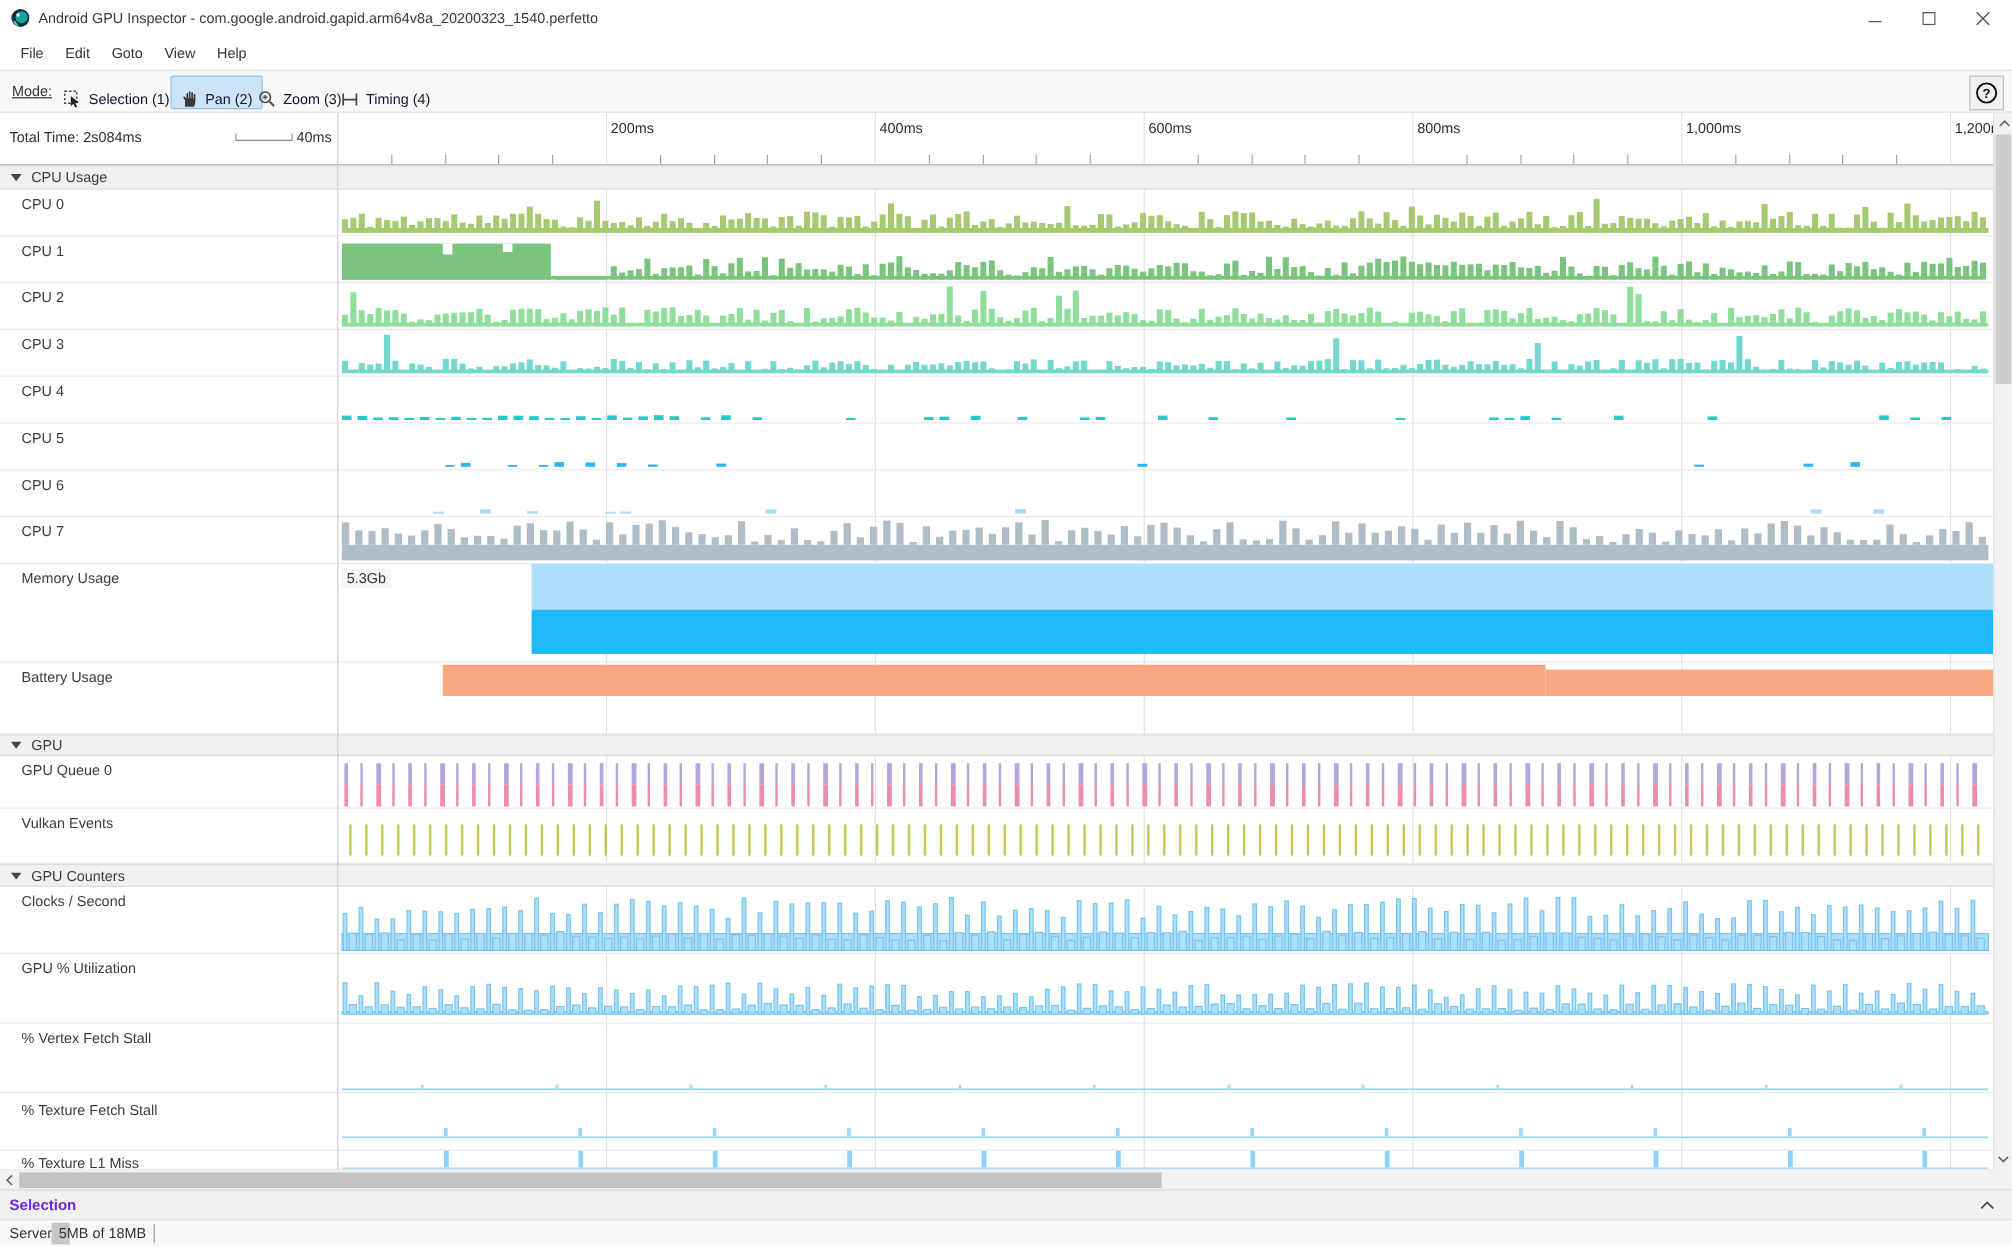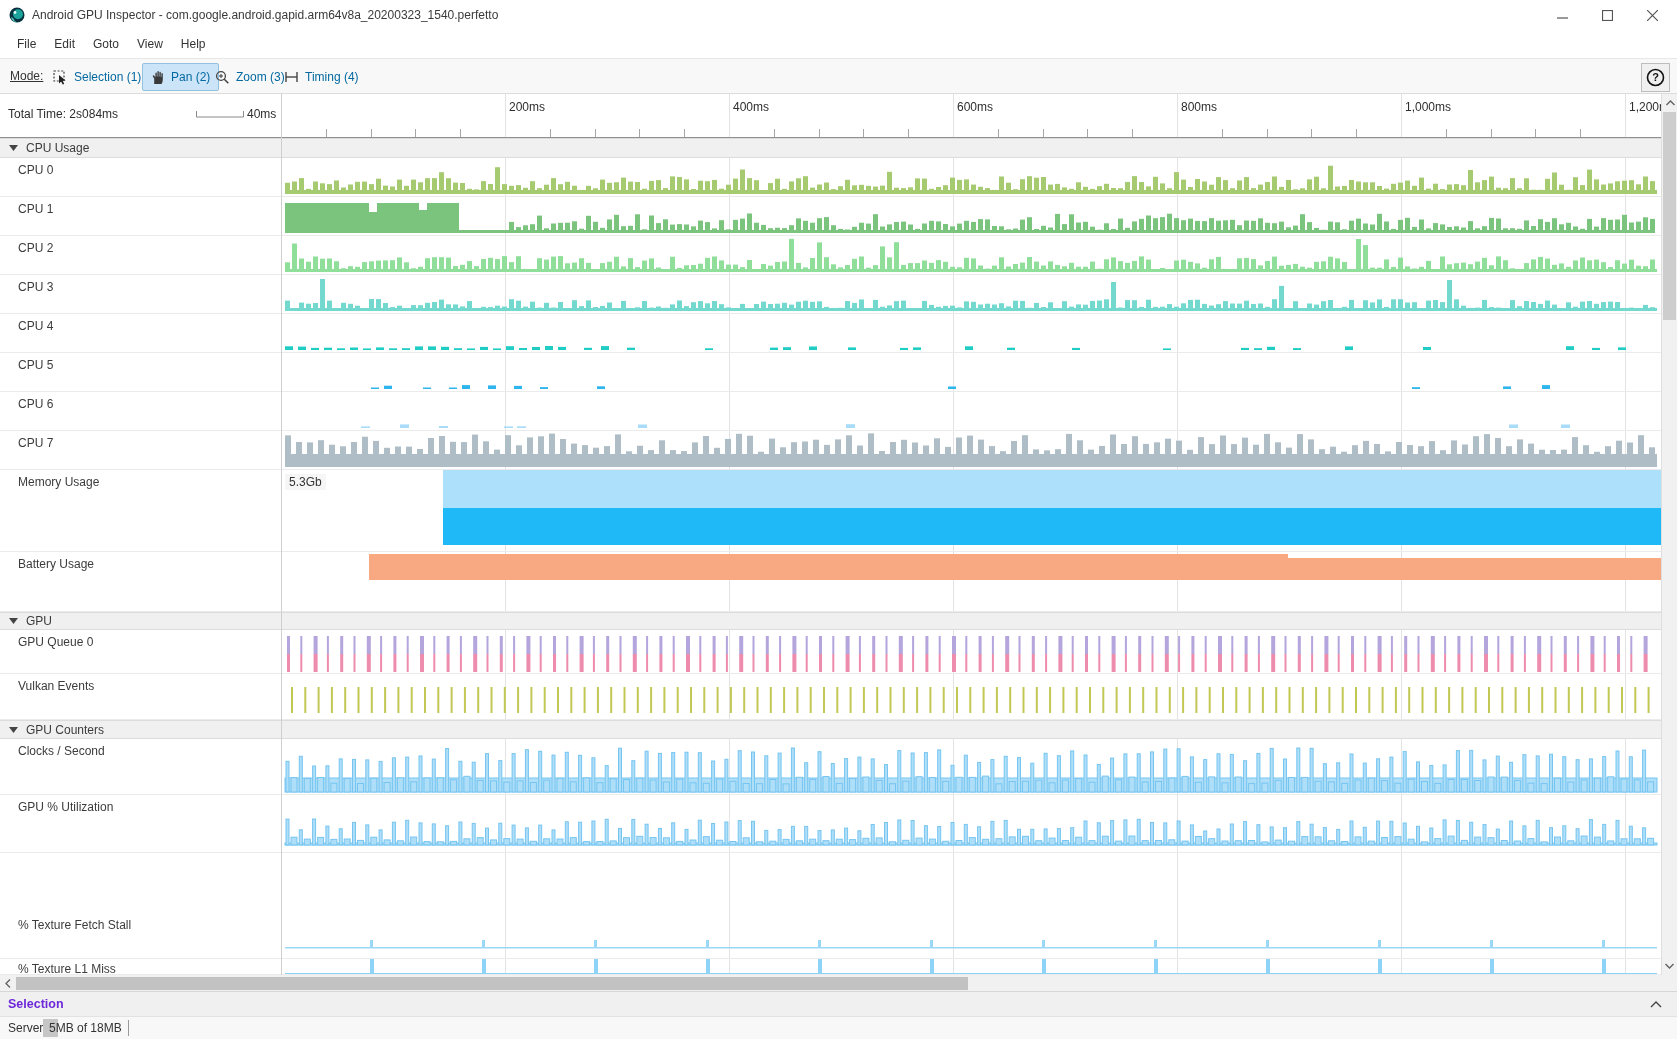--- a/index.html
+++ b/index.html
@@ -9,21 +9,21 @@
   
   #titlebar{left:0;top:0;width:1677px;height:30px;background:#fff;}
   #app-title{left:32px;top:8px;color:#3a3a3a;font-size:12px;}
   .winbtn{top:0;width:45px;height:30px;display:flex;align-items:center;justify-content:center;}
   
   #menubar{left:0;top:30px;width:1677px;height:28px;display:flex;align-items:center;padding-left:8px;box-sizing:border-box;}
   .menuitem{padding:4px 9px;color:#333;}
   
   #toolbar{left:0;top:58px;width:1677px;height:36px;background:#f8f8f8;border-top:1px solid #e7e7e7;border-bottom:1px solid #dcdcdc;box-sizing:border-box;}
   #mode-label{left:10px;top:10px;color:#333;text-decoration:underline;}
-  .tbtn{top:4px;height:26px;display:flex;align-items:center;gap:6px;padding:0 8px;border:1px solid transparent;border-radius:2px;color:#0369a1;}
+  .tbtn{top:4px;height:26px;display:flex;align-items:flex-end;gap:6px;padding:0 8px;border:1px solid transparent;border-radius:2px;color:#0f172a;}
   .tbtn.active{background:#cce4f7;border-color:#92c0e0;}
   #help-btn{left:1641px;top:4px;width:27px;height:27px;background:#f0f0f0;border:1px solid #bdbdbd;display:flex;align-items:center;justify-content:center;}
   
   #ruler{left:0;top:94px;width:1677px;height:44px;border-bottom:1px solid #8f8f8f;box-sizing:border-box;background:#fff;overflow:hidden;}
   #total-time{left:8px;top:13px;color:#2e2e2e;}
   #scale-label{left:247px;top:13px;color:#2e2e2e;}
   .rlabel{position:absolute;top:6px;color:#2e2e2e;}
   .minortick{position:absolute;bottom:0;width:1px;height:8px;background:#a6a6a6;}
   .majorline-r{position:absolute;top:0;bottom:0;width:1px;background:#e3e3e3;}
   
@@ -1945,20 +1945,38 @@
             <rect x="1326.7" y="45.9" width="6.0" height="4.1" fill="#afdef8" stroke="#76c5f1" stroke-width="1"></rect>
             <rect x="1321.7" y="29.4" width="3.0" height="20.6" fill="#afdef8" stroke="#76c5f1" stroke-width="1"></rect>
             <rect x="1340.0" y="43.8" width="6.0" height="6.2" fill="#afdef8" stroke="#76c5f1" stroke-width="1"></rect>
             <rect x="1335.0" y="25.4" width="3.0" height="24.6" fill="#afdef8" stroke="#76c5f1" stroke-width="1"></rect>
             <rect x="1353.3" y="43.8" width="6.0" height="6.2" fill="#afdef8" stroke="#76c5f1" stroke-width="1"></rect>
             <rect x="1348.3" y="31.2" width="3.0" height="18.8" fill="#afdef8" stroke="#76c5f1" stroke-width="1"></rect>
             <rect x="1366.6" y="43.3" width="6.0" height="6.7" fill="#afdef8" stroke="#76c5f1" stroke-width="1"></rect>
             <rect x="1361.6" y="32.8" width="3.0" height="17.2" fill="#afdef8" stroke="#76c5f1" stroke-width="1"></rect>
           </svg></div>
       </div>
+      <div class="trow" style="top: 715px; height: 58px;">
+        <div class="tracklabel">% Vertex Fetch Stall</div>
+        <div class="tcontent" style="height: 58px;"><svg width="1380" height="58">
+            <rect x="4.0" y="54.0" width="1372.0" height="1.5" fill="#9bd7f7"></rect>
+            <rect x="70.0" y="51.0" width="2.0" height="3.0" fill="#9bd7f7"></rect>
+            <rect x="182.0" y="51.0" width="2.0" height="3.0" fill="#9bd7f7"></rect>
+            <rect x="294.0" y="51.0" width="2.0" height="3.0" fill="#9bd7f7"></rect>
+            <rect x="406.0" y="51.0" width="2.0" height="3.0" fill="#9bd7f7"></rect>
+            <rect x="518.0" y="51.0" width="2.0" height="3.0" fill="#9bd7f7"></rect>
+            <rect x="630.0" y="51.0" width="2.0" height="3.0" fill="#9bd7f7"></rect>
+            <rect x="742.0" y="51.0" width="2.0" height="3.0" fill="#9bd7f7"></rect>
+            <rect x="854.0" y="51.0" width="2.0" height="3.0" fill="#9bd7f7"></rect>
+            <rect x="966.0" y="51.0" width="2.0" height="3.0" fill="#9bd7f7"></rect>
+            <rect x="1078.0" y="51.0" width="2.0" height="3.0" fill="#9bd7f7"></rect>
+            <rect x="1190.0" y="51.0" width="2.0" height="3.0" fill="#9bd7f7"></rect>
+            <rect x="1302.0" y="51.0" width="2.0" height="3.0" fill="#9bd7f7"></rect>
+          </svg></div>
+      </div>
       <div class="trow" style="top: 775px; height: 46px;">
         <div class="tracklabel">% Texture Fetch Stall</div>
         <div class="tcontent" style="height: 46px;"><svg width="1380" height="46">
             <rect x="4.0" y="34.0" width="1372.0" height="1.5" fill="#9bd7f7"></rect>
             <rect x="89.0" y="27.0" width="3.0" height="7.0" fill="#9bd7f7"></rect>
             <rect x="201.0" y="27.0" width="3.0" height="7.0" fill="#9bd7f7"></rect>
             <rect x="313.0" y="27.0" width="3.0" height="7.0" fill="#9bd7f7"></rect>
             <rect x="425.0" y="27.0" width="3.0" height="7.0" fill="#9bd7f7"></rect>
             <rect x="537.0" y="27.0" width="3.0" height="7.0" fill="#9bd7f7"></rect>
             <rect x="649.0" y="27.0" width="3.0" height="7.0" fill="#9bd7f7"></rect>

